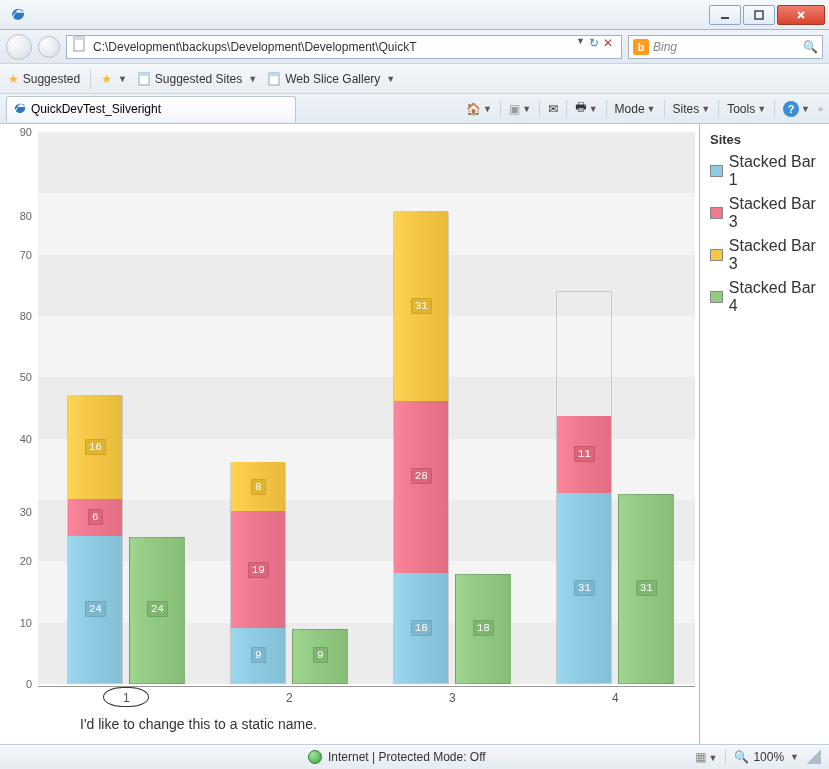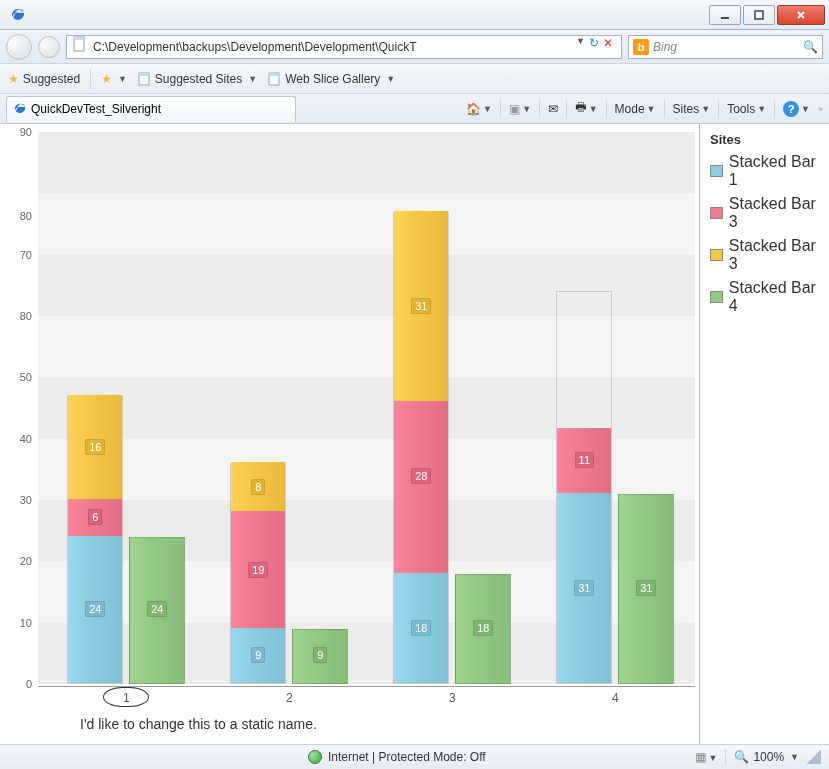--- a/index.html
+++ b/index.html
@@ -51,21 +51,21 @@
   .legend h4{margin:0 0 6px 0;font-size:13px;font-weight:bold;color:#333;}
   .legend .item{display:flex;align-items:center;gap:6px;margin:6px 0;font-size:16px;color:#333;}
   .swatch{width:14px;height:12px;border:1px solid #888;}
 
   .plot { position:absolute; left:38px; top:8px; right:4px; bottom:60px;}
   .yaxis{position:absolute;left:0;top:8px;bottom:60px;width:36px;}
   .ylabel{position:absolute;right:4px;font-size:11px;color:#666;transform:translateY(50%);}
   .gridband{position:absolute;left:0;right:0;}
   .bar{position:absolute;bottom:0;border:1px solid rgba(0,0,0,0.15);}
   .seg{position:absolute;left:0;right:0;display:flex;align-items:center;justify-content:center;}
-  .seg .val{background:rgba(255,255,255,0); color:#fff; font-size:11px; padding:1px 3px; border-radius:1px;}
+  .seg .val{background:rgba(255,255,255,0); color:#fff; font-size:11px; padding:1px 3px; border-radius:1px;font-family:Liberation Mono, monospace;}
 
   .xaxis{position:absolute;left:38px;right:4px;bottom:36px;height:22px;border-top:1px solid #999;}
   .xlabel{position:absolute;top:4px;font-size:12px;color:#555;transform:translateX(-50%);}
   .xcircle{position:absolute;top:0px;width:46px;height:20px;border:1.5px solid #333;border-radius:50%/60%;transform:translateX(-50%);}
   .annot{position:absolute;left:80px;bottom:12px;font-size:14px;color:#333;}
 
   
   .status { height:25px; border-top:1px solid #c4cfdc; background:linear-gradient(#f4f7fb,#e6ecf3); display:flex; align-items:center; padding:0 8px; gap:10px; font-size:12px; color:#333;}
   .status .mid{display:flex;align-items:center;gap:6px;margin:0 auto 0 300px;}
   .globe{width:14px;height:14px;border-radius:50%;background:radial-gradient(circle at 30% 30%,#a5e2a5,#3aa63a);border:1px solid #2c7d2c;}
@@ -198,21 +198,21 @@
     <span style="font-size:9px;color:#888;">»</span>
   </div>
 </div>
 
 <div class="content">
   <div class="chartwrap">
     <div class="yaxis" id="yaxis" style="height: 552px;">
         <div class="ylabel" style="bottom: 0px;">0</div>
         <div class="ylabel" style="bottom: 61.3333px;">10</div>
         <div class="ylabel" style="bottom: 122.667px;">20</div>
-        <div class="ylabel" style="bottom: 184px;">30</div>
+        <div class="ylabel" style="bottom: 172px;">30</div>
         <div class="ylabel" style="bottom: 245.333px;">40</div>
         <div class="ylabel" style="bottom: 306.667px;">50</div>
         <div class="ylabel" style="bottom: 368px;">80</div>
         <div class="ylabel" style="bottom: 429.333px;">70</div>
         <div class="ylabel" style="bottom: 468px;">80</div>
         <div class="ylabel" style="bottom: 552px;">90</div>
       </div>
     <div class="plot" id="plot" style="height: 552px;">
         <div class="gridband" style="bottom: 0px; height: 61.3333px; background: rgb(236, 236, 236);"></div>
         <div class="gridband" style="bottom: 61.3333px; height: 61.3333px; background: rgb(244, 244, 244);"></div>
@@ -268,21 +268,21 @@
         </div>
         <div class="bar" style="left: 417.34px; width: 56px; height: 110.4px; background: linear-gradient(90deg, rgb(158, 214, 144), rgb(146, 202, 132) 40%, rgb(134, 190, 120));">
           <div class="seg" style="bottom: 0px; height: 110.4px;">
             <span class="val" style="background: rgb(126, 182, 112); border: 1px solid rgb(111, 167, 97);">18</span>
           </div>
         </div>
         <div class="bar" style="left: 518.34px; width: 56px; height: 392.533px;">
           <div class="seg" style="bottom: 0px; height: 190.133px; background: linear-gradient(90deg, rgb(155, 215, 239), rgb(143, 203, 227) 40%, rgb(131, 191, 215));">
             <span class="val" style="background: rgb(123, 183, 207); border: 1px solid rgb(108, 168, 192);">31</span>
           </div>
-          <div class="seg" style="bottom: 190.133px; height: 65px; background: linear-gradient(90deg, rgb(251, 134, 156), rgb(239, 122, 144) 40%, rgb(227, 110, 132));">
+          <div class="seg" style="bottom: 190.133px; height: 77px; background: linear-gradient(90deg, rgb(251, 134, 156), rgb(239, 122, 144) 40%, rgb(227, 110, 132));">
             <span class="val" style="background: rgb(219, 102, 124); border: 1px solid rgb(204, 87, 109);">11</span>
           </div>
         </div>
         <div class="bar" style="left: 580.34px; width: 56px; height: 190.133px; background: linear-gradient(90deg, rgb(158, 214, 144), rgb(146, 202, 132) 40%, rgb(134, 190, 120));">
           <div class="seg" style="bottom: 0px; height: 190.133px;">
             <span class="val" style="background: rgb(126, 182, 112); border: 1px solid rgb(111, 167, 97);">31</span>
           </div>
         </div>
       </div>
     <div class="xaxis" id="xaxis">

